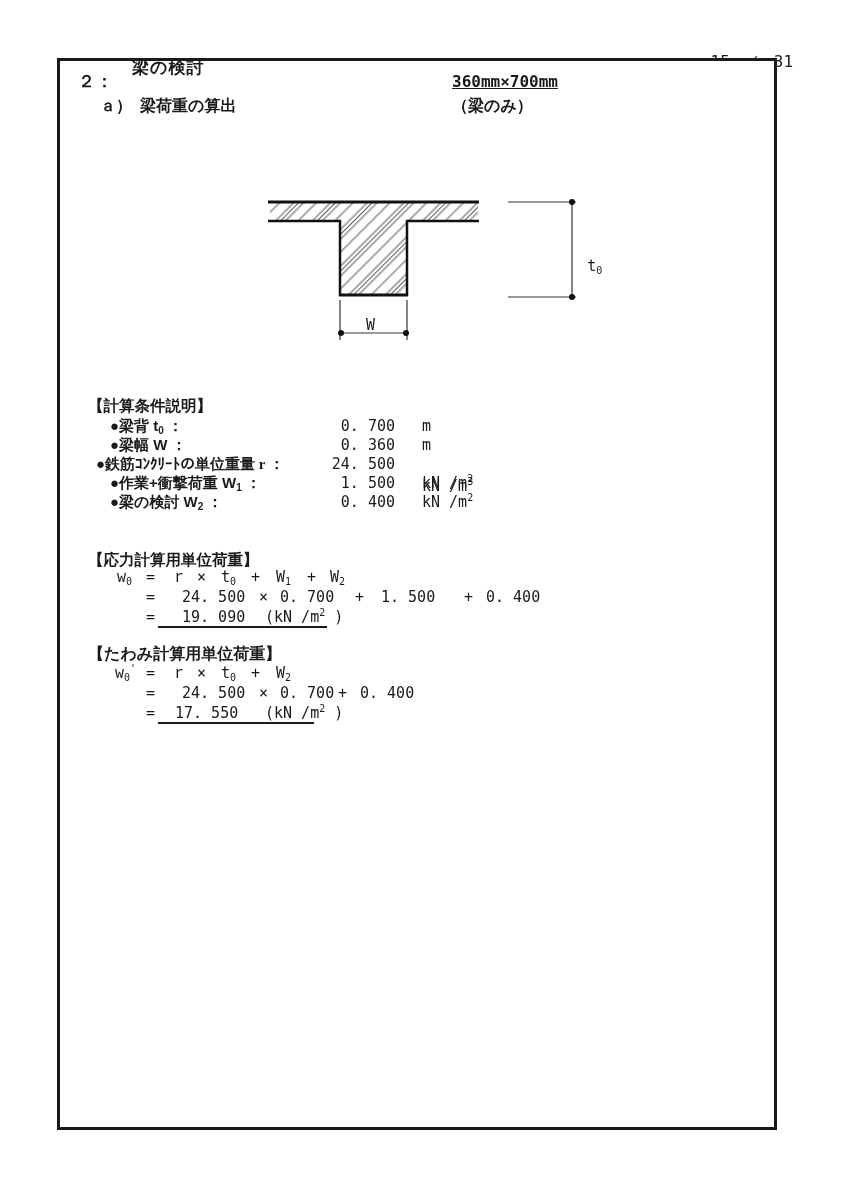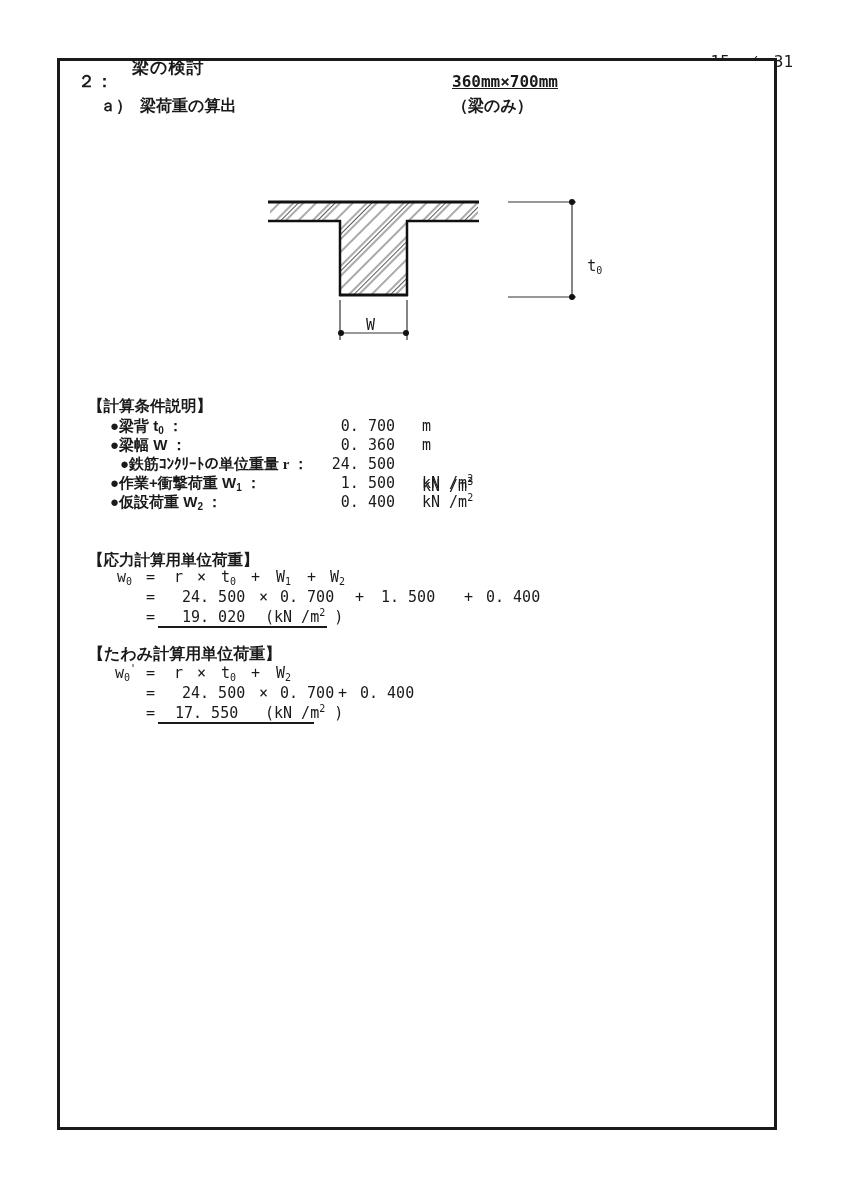--- a/index.html
+++ b/index.html
@@ -81,31 +81,31 @@
     <span class="tok jp" style="left:110px;"><span>●梁背 t</span><sub class="sb">0</sub><span> ：</span></span>
     <span class="tok num val-right" style="left:305px;width:90px;">0. 700</span>
     <span class="tok num" style="left:422px;"><span>m</span><sup class="sp"></sup></span>
   </div>
   <div class="row" style="top:436px;">
     <span class="tok jp" style="left:110px;"><span>●梁幅 W</span><sub class="sb"></sub><span> ：</span></span>
     <span class="tok num val-right" style="left:305px;width:90px;">0. 360</span>
     <span class="tok num" style="left:422px;"><span>m</span><sup class="sp"></sup></span>
   </div>
   <div class="row" style="top:455px;">
-    <span class="tok jp" style="left:120px;font-family:Liberation Serif, serif;"><span>●鉄筋ｺﾝｸﾘｰﾄの単位重量 r</span><sub class="sb"></sub><span> ：</span></span>
+    <span class="tok jp" style="left:96px;font-family:Liberation Serif, serif;"><span>●鉄筋ｺﾝｸﾘｰﾄの単位重量 r</span><sub class="sb"></sub><span> ：</span></span>
     <span class="tok num val-right" style="left:305px;width:90px;">24. 500</span>
     <span class="tok num" style="left:422px;margin-top:22px;"><span>kN /m</span><sup class="sp">3</sup></span>
   </div>
   <div class="row" style="top:474px;">
     <span class="tok jp" style="left:110px;"><span>●作業+衝撃荷重 W</span><sub class="sb">1</sub><span> ：</span></span>
     <span class="tok num val-right" style="left:305px;width:90px;">1. 500</span>
     <span class="tok num" style="left:422px;"><span>kN /m</span><sup class="sp">2</sup></span>
   </div>
   <div class="row" style="top:493px;">
-    <span class="tok jp" style="left:110px;"><span>●仮設荷重 W</span><sub class="sb">2</sub><span> ：</span></span>
+    <span class="tok jp" style="left:110px;"><span>●梁の検討 W</span><sub class="sb">2</sub><span> ：</span></span>
     <span class="tok num val-right" style="left:305px;width:90px;">0. 400</span>
     <span class="tok num" style="left:422px;"><span>kN /m</span><sup class="sp">2</sup></span>
   </div>
 
   <div class="abs jp" style="left:88px;top:550px;font-size:15.5px;">【応力計算用単位荷重】</div>
 
   <div class="row" style="top:568px;">
     <span class="tok num" style="left:117px;"><span>w</span><sub class="sb">0</sub></span>
     <span class="tok num" style="left:146px;">=</span>
     <span class="tok num" style="left:174px;">r</span>
@@ -123,21 +123,21 @@
     <span class="tok num" style="left:259px;">×</span>
     <span class="tok num" style="left:280px;">0. 700</span>
     <span class="tok num" style="left:355px;">+</span>
     <span class="tok num" style="left:381px;">1. 500</span>
     <span class="tok num" style="left:464px;">+</span>
     <span class="tok num" style="left:486px;">0. 400</span>
   </div>
 
   <div class="row" style="top:608px;">
     <span class="tok num" style="left:146px;">=</span>
-    <span class="tok num" style="left:182px;">19. 020</span>
+    <span class="tok num" style="left:182px;">19. 090</span>
     <span class="tok num" style="left:265px;"><span>(kN /m</span><sup class="sp">2</sup><span> )</span></span>
   </div>
   <div class="uline" style="left:158px;top:626px;width:169px;"></div>
 
   <div class="abs jp" style="left:88px;top:644px;font-size:16px;">【たわみ計算用単位荷重】</div>
 
   <div class="row" style="top:664px;">
     <span class="tok num" style="left:115px;"><span>w</span><sub class="sb">0</sub><sup class="sp">'</sup></span>
     <span class="tok num" style="left:146px;">=</span>
     <span class="tok num" style="left:174px;">r</span>

